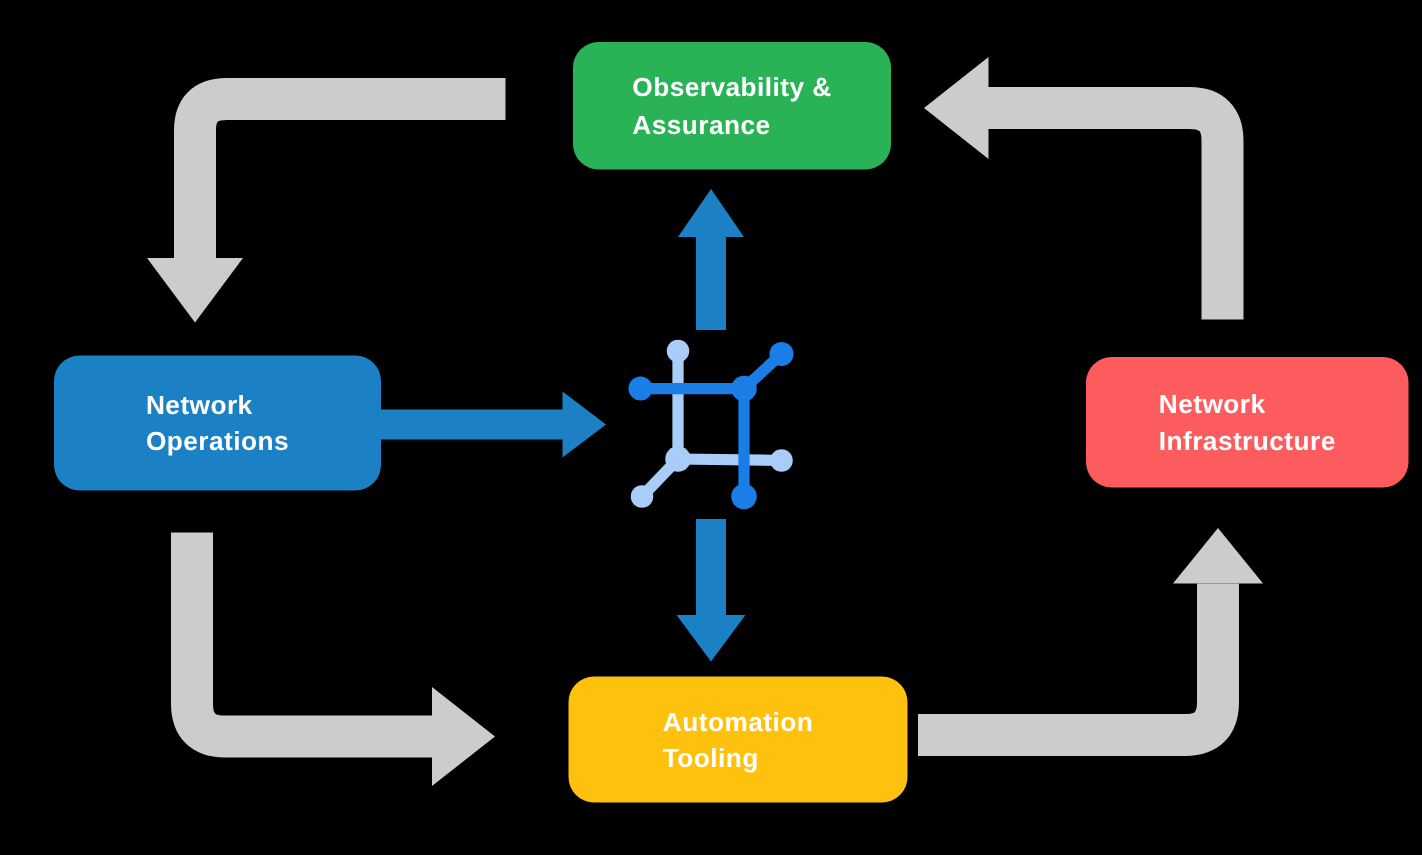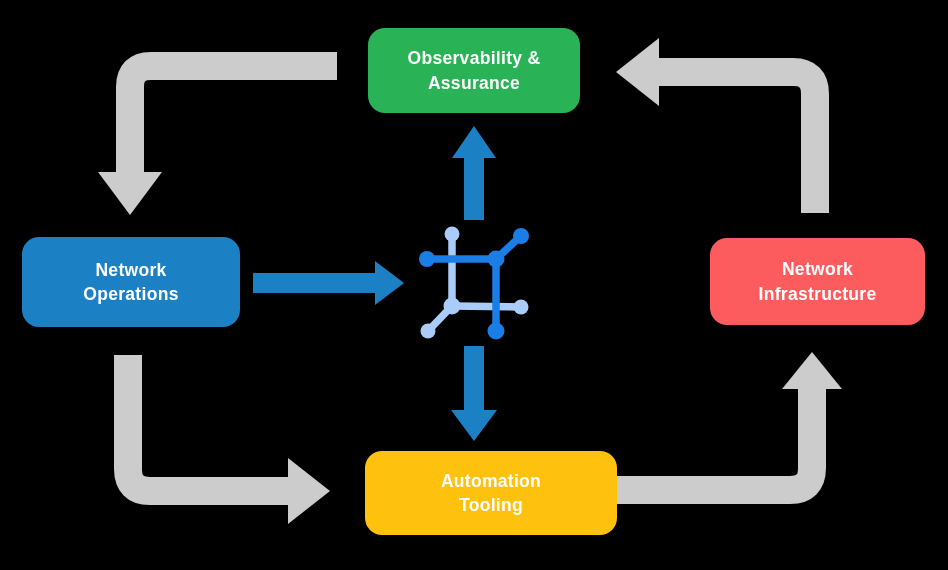--- a/index.html
+++ b/index.html
@@ -13,33 +13,34 @@
   }
   .layer {
     position: absolute;
     left: 0; top: 0;
   }
   .node {
     position: absolute;
     display: flex;
     align-items: center;
     justify-content: center;
-    text-align: center;
+    text-align: left;
     color: var(--text, #fff);
     font-size: 17.5px;
     font-weight: 700;
     line-height: 1.38;
     letter-spacing: 0.3px;
     border-radius: 17px;
+    margin-left: 14px;
   }
   .node .label { white-space: pre-line; }
   .node-observability { left: 368px; top: 28px;  width: 212px; height: 85px; background: var(--green,  #29b356); }
   .node-operations    { left: 22px;  top: 237px; width: 218px; height: 90px; background: var(--blue,   #1b80c4); }
   .node-infrastructure{ left: 710px; top: 238px; width: 215px; height: 87px; background: var(--red,    #fd5c5f); }
-  .node-automation    { left: 365px; top: 451px; width: 252px; height: 84px; background: var(--yellow, #fec10d); }
+  .node-automation    { left: 365px; top: 451px; width: 226px; height: 84px; background: var(--yellow, #fec10d); }
 
   .gray-stroke  { stroke: var(--gray_arrow, #ccc); stroke-width: 28; fill: none; }
   .gray-fill    { fill: var(--gray_arrow, #ccc); }
   .blue-stroke  { stroke: var(--blue_arrow, #1b80c4); stroke-width: 20; fill: none; }
   .blue-fill    { fill: var(--blue_arrow, #1b80c4); }
 
   .icon-light-line { stroke: var(--icon_light, #a9cdf8); stroke-width: 7.5; fill: none; }
   .icon-light-dot  { fill: var(--icon_light, #a9cdf8); }
   .icon-dark-line  { stroke: var(--icon_dark, #1b7de6); stroke-width: 7.5; fill: none; }
   .icon-dark-dot   { fill: var(--icon_dark, #1b7de6); }

